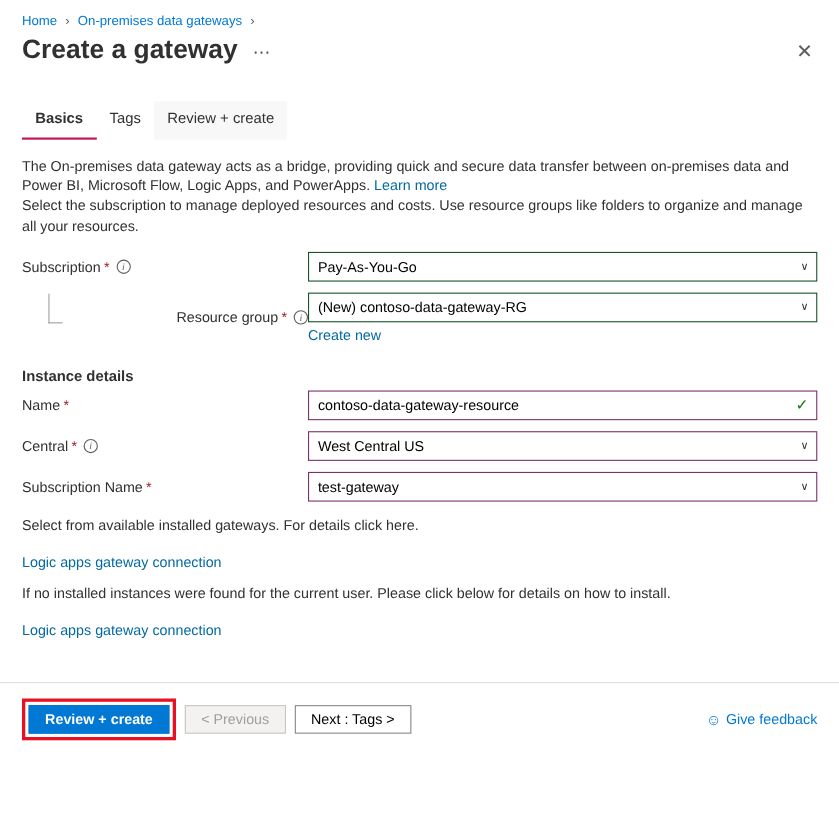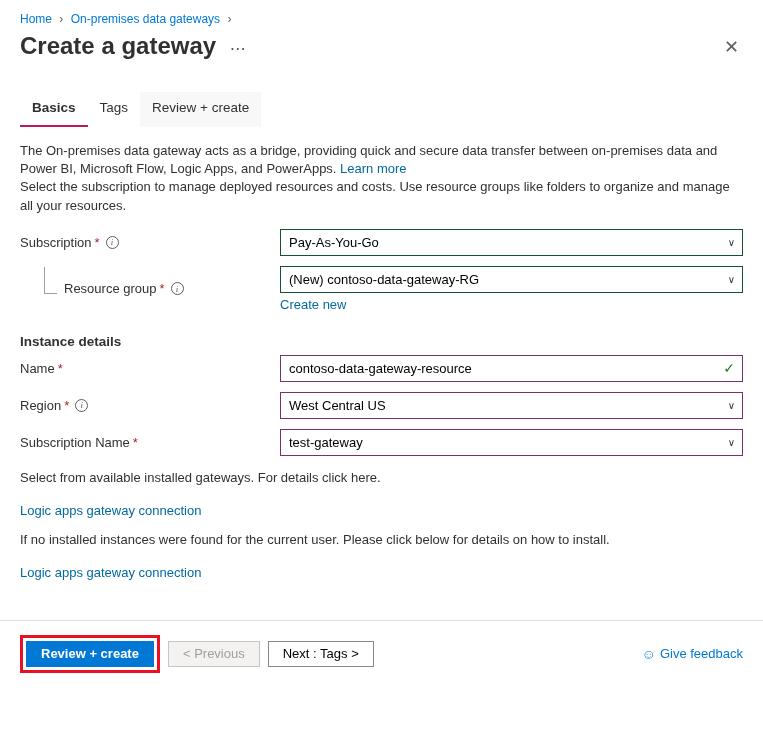--- a/index.html
+++ b/index.html
@@ -15,21 +15,21 @@
     .tabs { display: flex; border-bottom: 1px solid rgba(0,0,0,0); margin-bottom: 14px; }
     .tab { padding: 8px 12px 10px 12px; font-size: 13.5px; cursor: pointer; }
     .tab.active { font-weight: 600; border-bottom: 2px solid #be185d; }
     .tab.boxed { background: #f8f8f8; }
     .desc { font-size: 13px; line-height: 1.4; }
     .link { color: #0369a1; text-decoration: none; cursor: pointer; }
     .section-header { font-weight: 600; font-size: 13.5px; margin-top: 22px; margin-bottom: 6px; }
     .section-desc { font-size: 13px; line-height: 1.4; margin-bottom: 14px; }
     .form-row { display: flex; align-items: center; margin-bottom: 10px; }
     .label-col { width: 260px; display: flex; align-items: center; font-size: 13px; }
-    .label-col.indent { padding-left: 44px; position: relative; }
+    .label-col.indent { padding-left: 44px; position: relative; justify-content: flex-end; }
     .label-col.indent::before { content: ""; position: absolute; left: 24px; top: -14px; width: 12px; height: 26px; border-left: 1px solid #a19f9d; border-bottom: 1px solid #a19f9d; }
     .req { color: #a4262c; margin-left: 3px; }
     .info-icon { width: 13px; height: 13px; display: inline-flex; align-items: center; justify-content: center; border: 1px solid #605e5c; border-radius: 50%; font-size: 9px; color: #605e5c; margin-left: 6px; font-style: italic; font-family: Georgia, serif; }
     .input-col { flex: 1; }
     .select-wrap { position: relative; width: 100%; }
     .select, .txt-input { width: 100%; height: 27px; border: 1px solid #14532d; padding: 0 28px 0 8px; font-size: 13px; background: #fff; font-family: inherit; }
     .select-wrap.purple .select, .select-wrap.purple .txt-input { border-color: #7a306c; }
     .select-wrap .chev { position: absolute; right: 8px; top: 50%; transform: translateY(-50%); font-size: 10px; color: #323130; pointer-events: none; }
     .select-wrap .check { position: absolute; right: 8px; top: 50%; transform: translateY(-50%); color: #107c10; font-size: 14px; pointer-events: none; }
     .sublink { font-size: 13px; margin-top: 4px; }
@@ -115,21 +115,21 @@
     <div class="input-col">
       <div class="select-wrap purple">
         <input class="txt-input" value="contoso-data-gateway-resource" style="">
         <span class="check">✓</span>
       </div>
     </div>
   </div>
 
   <div class="form-row">
     <div class="label-col">
-      <span>Region</span>
+      <span>Central</span>
       <span class="req">*</span>
       <span class="info-icon">i</span>
     </div>
     <div class="input-col">
       <div class="select-wrap purple">
         <input class="select" readonly="" value="West Central US" style="">
         <span class="chev">∨</span>
       </div>
     </div>
   </div>

